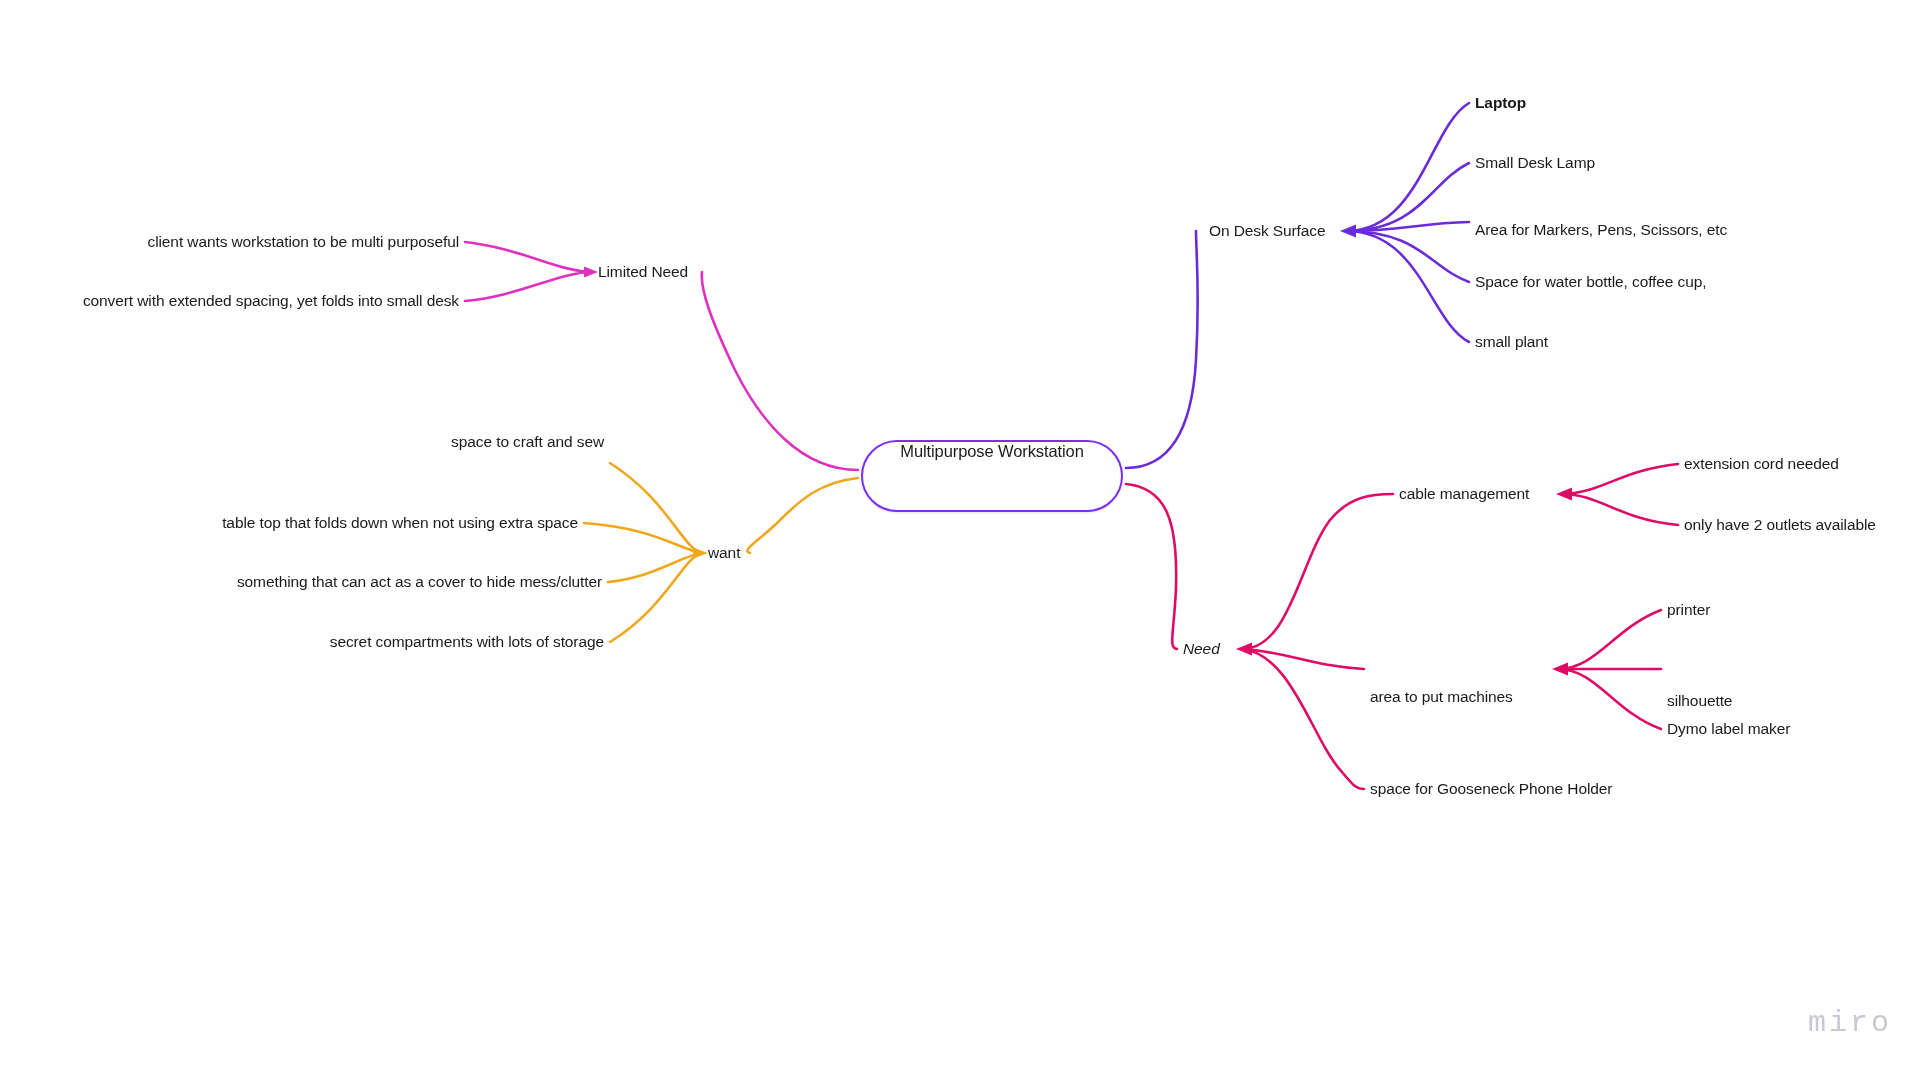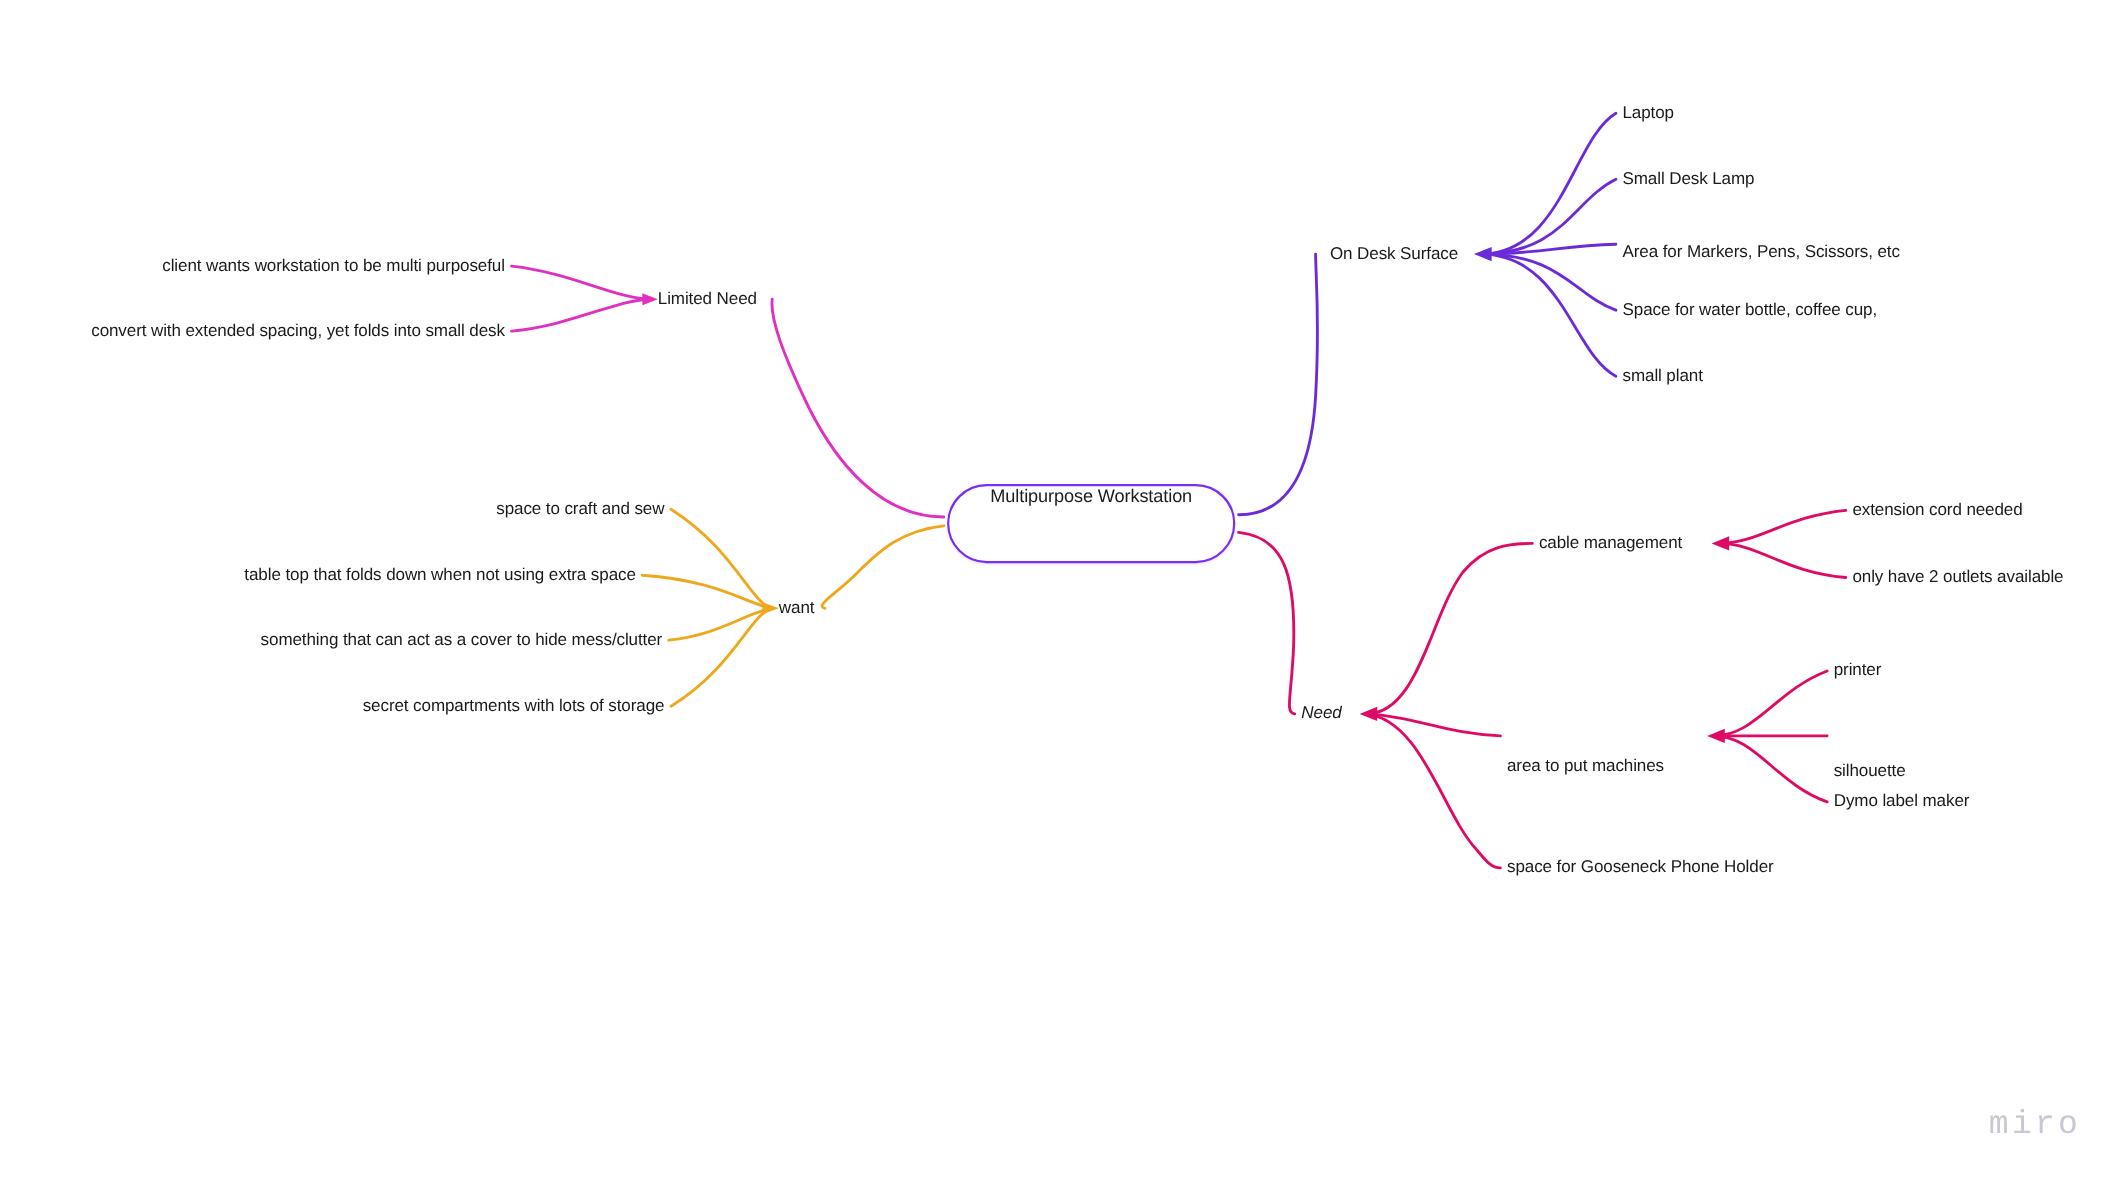--- a/index.html
+++ b/index.html
@@ -126,27 +126,27 @@
 
   <div class="root-node" style="left:861px; top:440px; width:262px; height:72px;">
     <span class="root-text">Multipurpose Workstation</span>
   </div>
 
   <div class="node-label" style="left:598px; top:264px;">Limited Need</div>
   <div class="node-label right-anchored" style="right:1461px; top:234px;">client wants workstation to be multi purposeful</div>
   <div class="node-label right-anchored" style="right:1461px; top:293px;">convert with extended spacing, yet folds into small desk</div>
 
   <div class="node-label" style="left:708px; top:545px;">want</div>
-  <div class="node-label right-anchored" style="right:1316px; top:455px;margin-left:12px;">space to craft and sew</div>
+  <div class="node-label right-anchored" style="right:1316px; top:434px;margin-left:12px;">space to craft and sew</div>
   <div class="node-label right-anchored" style="right:1342px; top:515px;">table top that folds down when not using extra space</div>
   <div class="node-label right-anchored" style="right:1318px; top:574px;">something that can act as a cover to hide mess/clutter</div>
   <div class="node-label right-anchored" style="right:1316px; top:634px;">secret compartments with lots of storage</div>
 
   <div class="node-label" style="left:1209px; top:223px;">On Desk Surface</div>
-  <div class="node-label" style="left:1475px; top:95px;">Laptop</div>
+  <div class="node-label" style="left:1475px; top:95px;font-weight:bold;">Laptop</div>
   <div class="node-label" style="left:1475px; top:155px;">Small Desk Lamp</div>
   <div class="node-label" style="left:1475px; top:222px;">Area for Markers, Pens, Scissors, etc</div>
   <div class="node-label" style="left:1475px; top:274px;">Space for water bottle, coffee cup,</div>
   <div class="node-label" style="left:1475px; top:334px;">small plant</div>
 
   <div class="node-label" style="left:1183px; top:641px;font-style:italic;">Need</div>
   <div class="node-label" style="left:1399px; top:486px;">cable management</div>
   <div class="node-label" style="left:1684px; top:456px;">extension cord needed</div>
   <div class="node-label" style="left:1684px; top:517px;">only have 2 outlets available</div>
   <div class="node-label" style="left:1370px; top:689px;text-align:right;">area to put machines</div>

